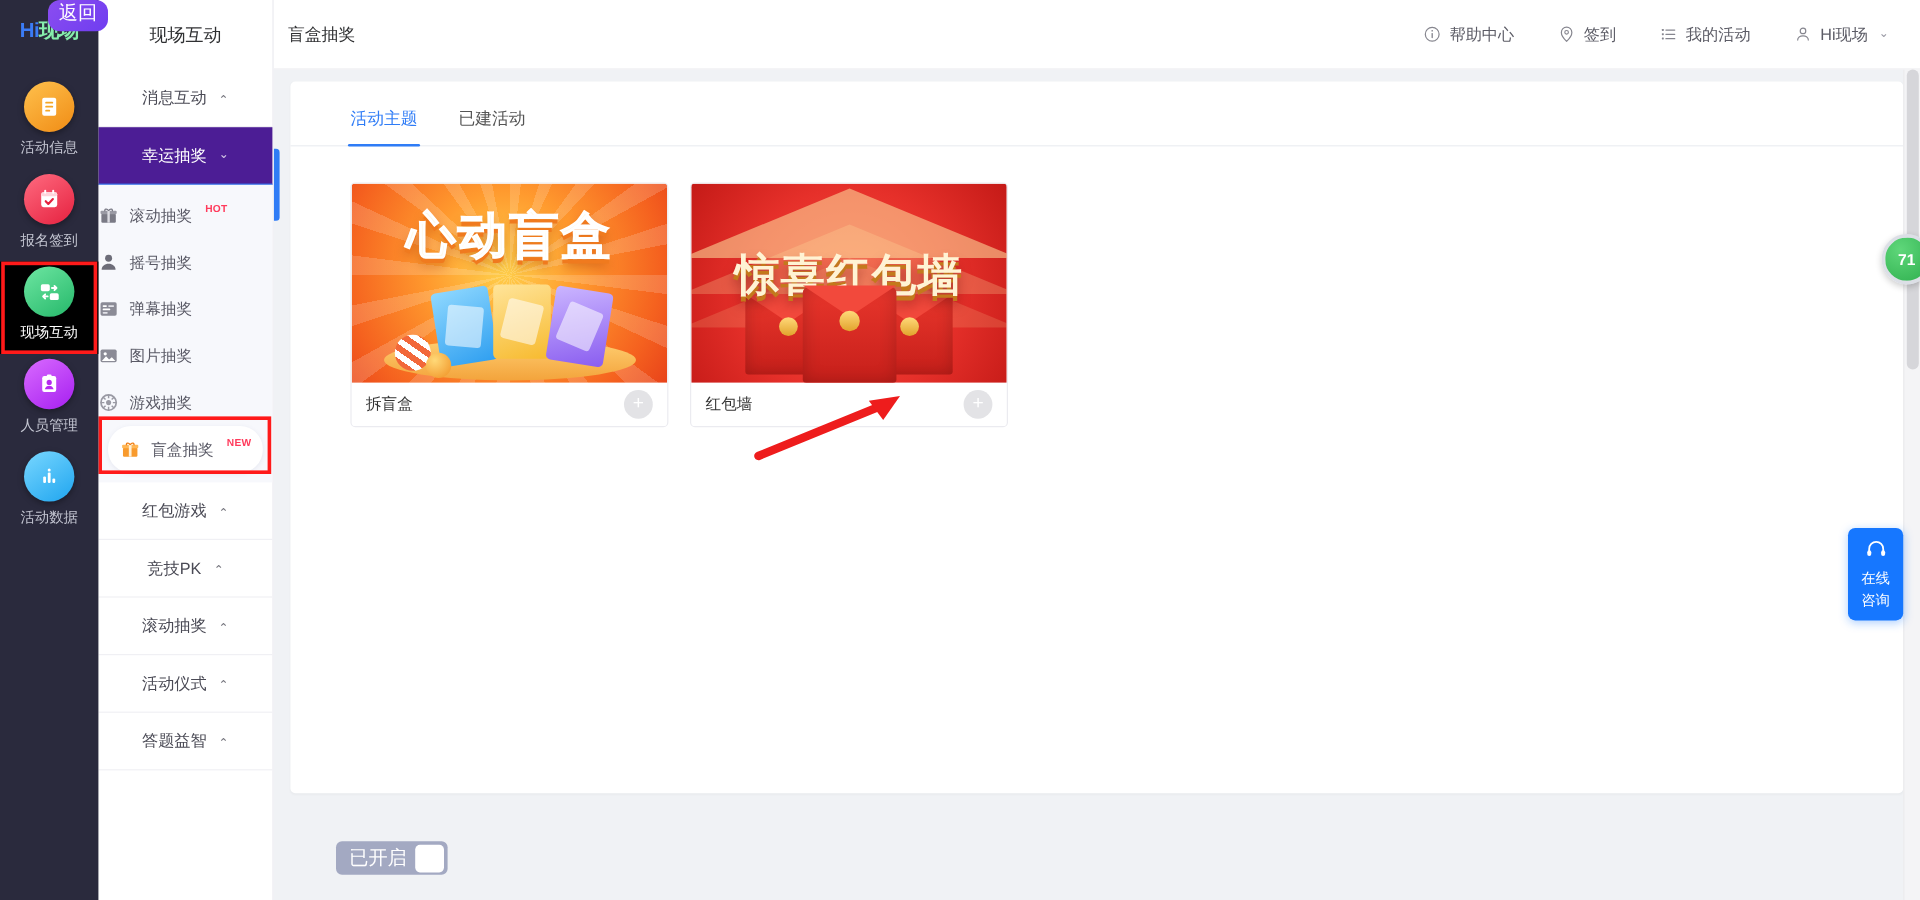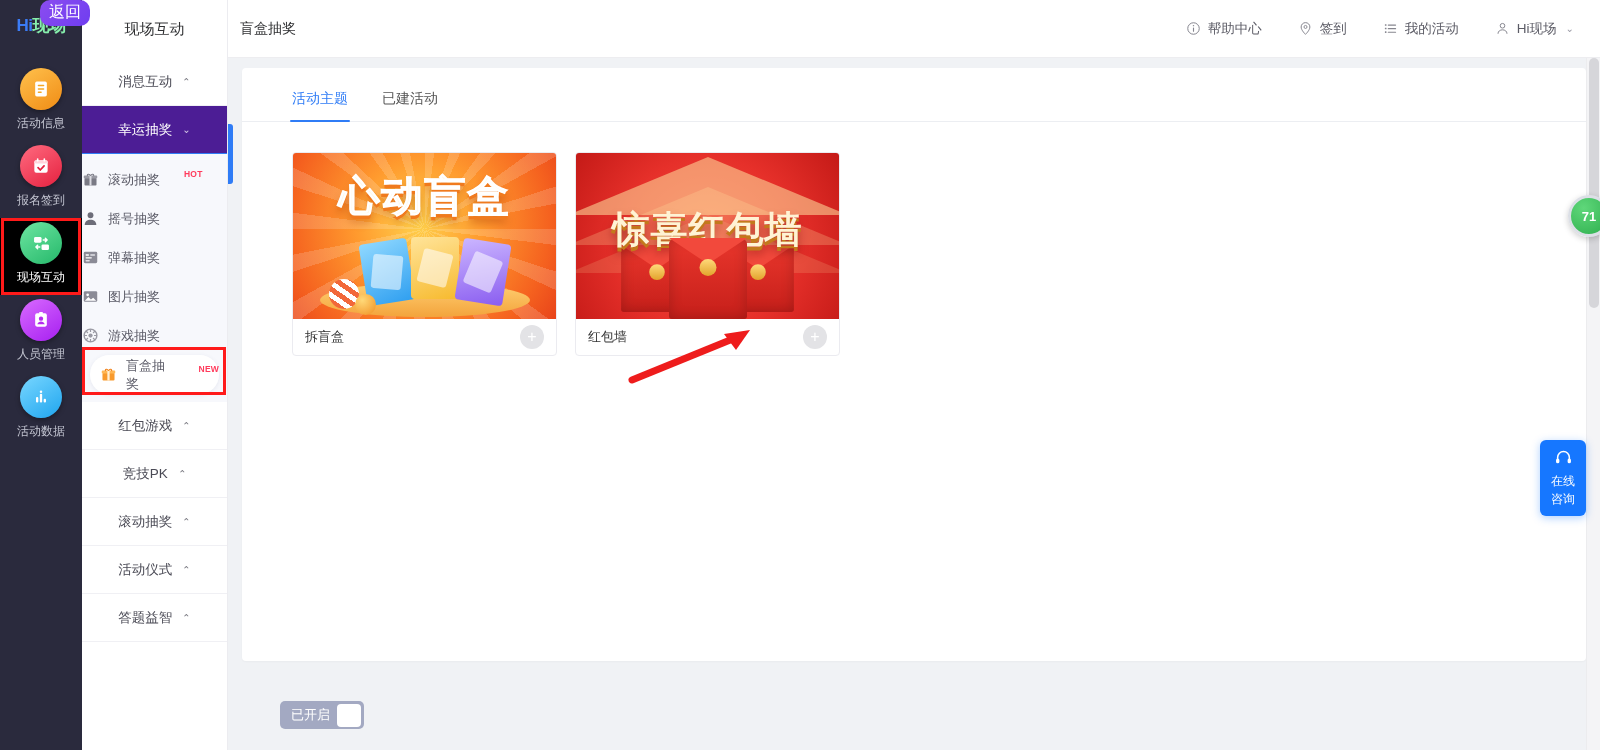--- a/index.html
+++ b/index.html
@@ -99,21 +99,21 @@
   .sub-list { background: #f7f8fc; padding: 6px 0 8px 0; position: relative; }
   .sub-item {
     height: 39px; display:flex; align-items:center;
     gap: 9px;
     font-size: 13px; color: #5a5a66;
     cursor: pointer; position: relative;
   }
   .sub-item .mi { width: 17px; height:17px; flex:0 0 17px; display:block; }
   .sub-item .badge {
     font-size: 8.5px; font-weight: bold; color: #ff3b5c;
-    position: relative; top: -6px; margin-left: 15px;
+    position: relative; top: -6px; margin-left: 2px;
     letter-spacing: .2px;
   }
   .sub-item.highlight {
     background: #fff; margin: 0 8px; border-radius: 19px;
     padding-left: 10px;
     box-shadow: 0 1px 4px rgba(80,90,140,.10);
   }
   .sub-hl-box {
     position: absolute; left: 0px; right: 1px;
     top: 193px; height: 48px;
@@ -259,21 +259,21 @@
   
   .arrow-svg { position:absolute; left:400px; top:320px; z-index: 30; pointer-events:none; }
 
   
   .footer { height: 70px; flex: 0 0 70px; display:flex; align-items:center; padding-left: 38px; }
   .toggle {
     display:flex; align-items:center;
     background: #a3a9c2; border-radius: 5px;
     height: 28px; padding: 0 3px 0 0; cursor: pointer; user-select:none;
   }
-  .toggle-label { color:#fff; font-size:13px; padding: 0 7px 0 11px; font-family: Liberation Serif, serif; }
+  .toggle-label { color:#fff; font-size:16px; padding: 0 7px 0 11px; font-family: Liberation Serif, serif; }
   .toggle-knob { width: 24px; height: 23px; background:#fff; border-radius: 4px; }
 
   
   .coin-badge {
     position: absolute; right: -10px; top: 195px;
     width: 42px; height: 42px; border-radius: 50%;
     background: radial-gradient(circle at 35% 28%, #5fd77a, #2eaf4e);
     border: 3px solid #dcdfe6;
     color: #fff; font-size: 13px; font-weight: bold;
     display:flex; align-items:center; justify-content:center;

